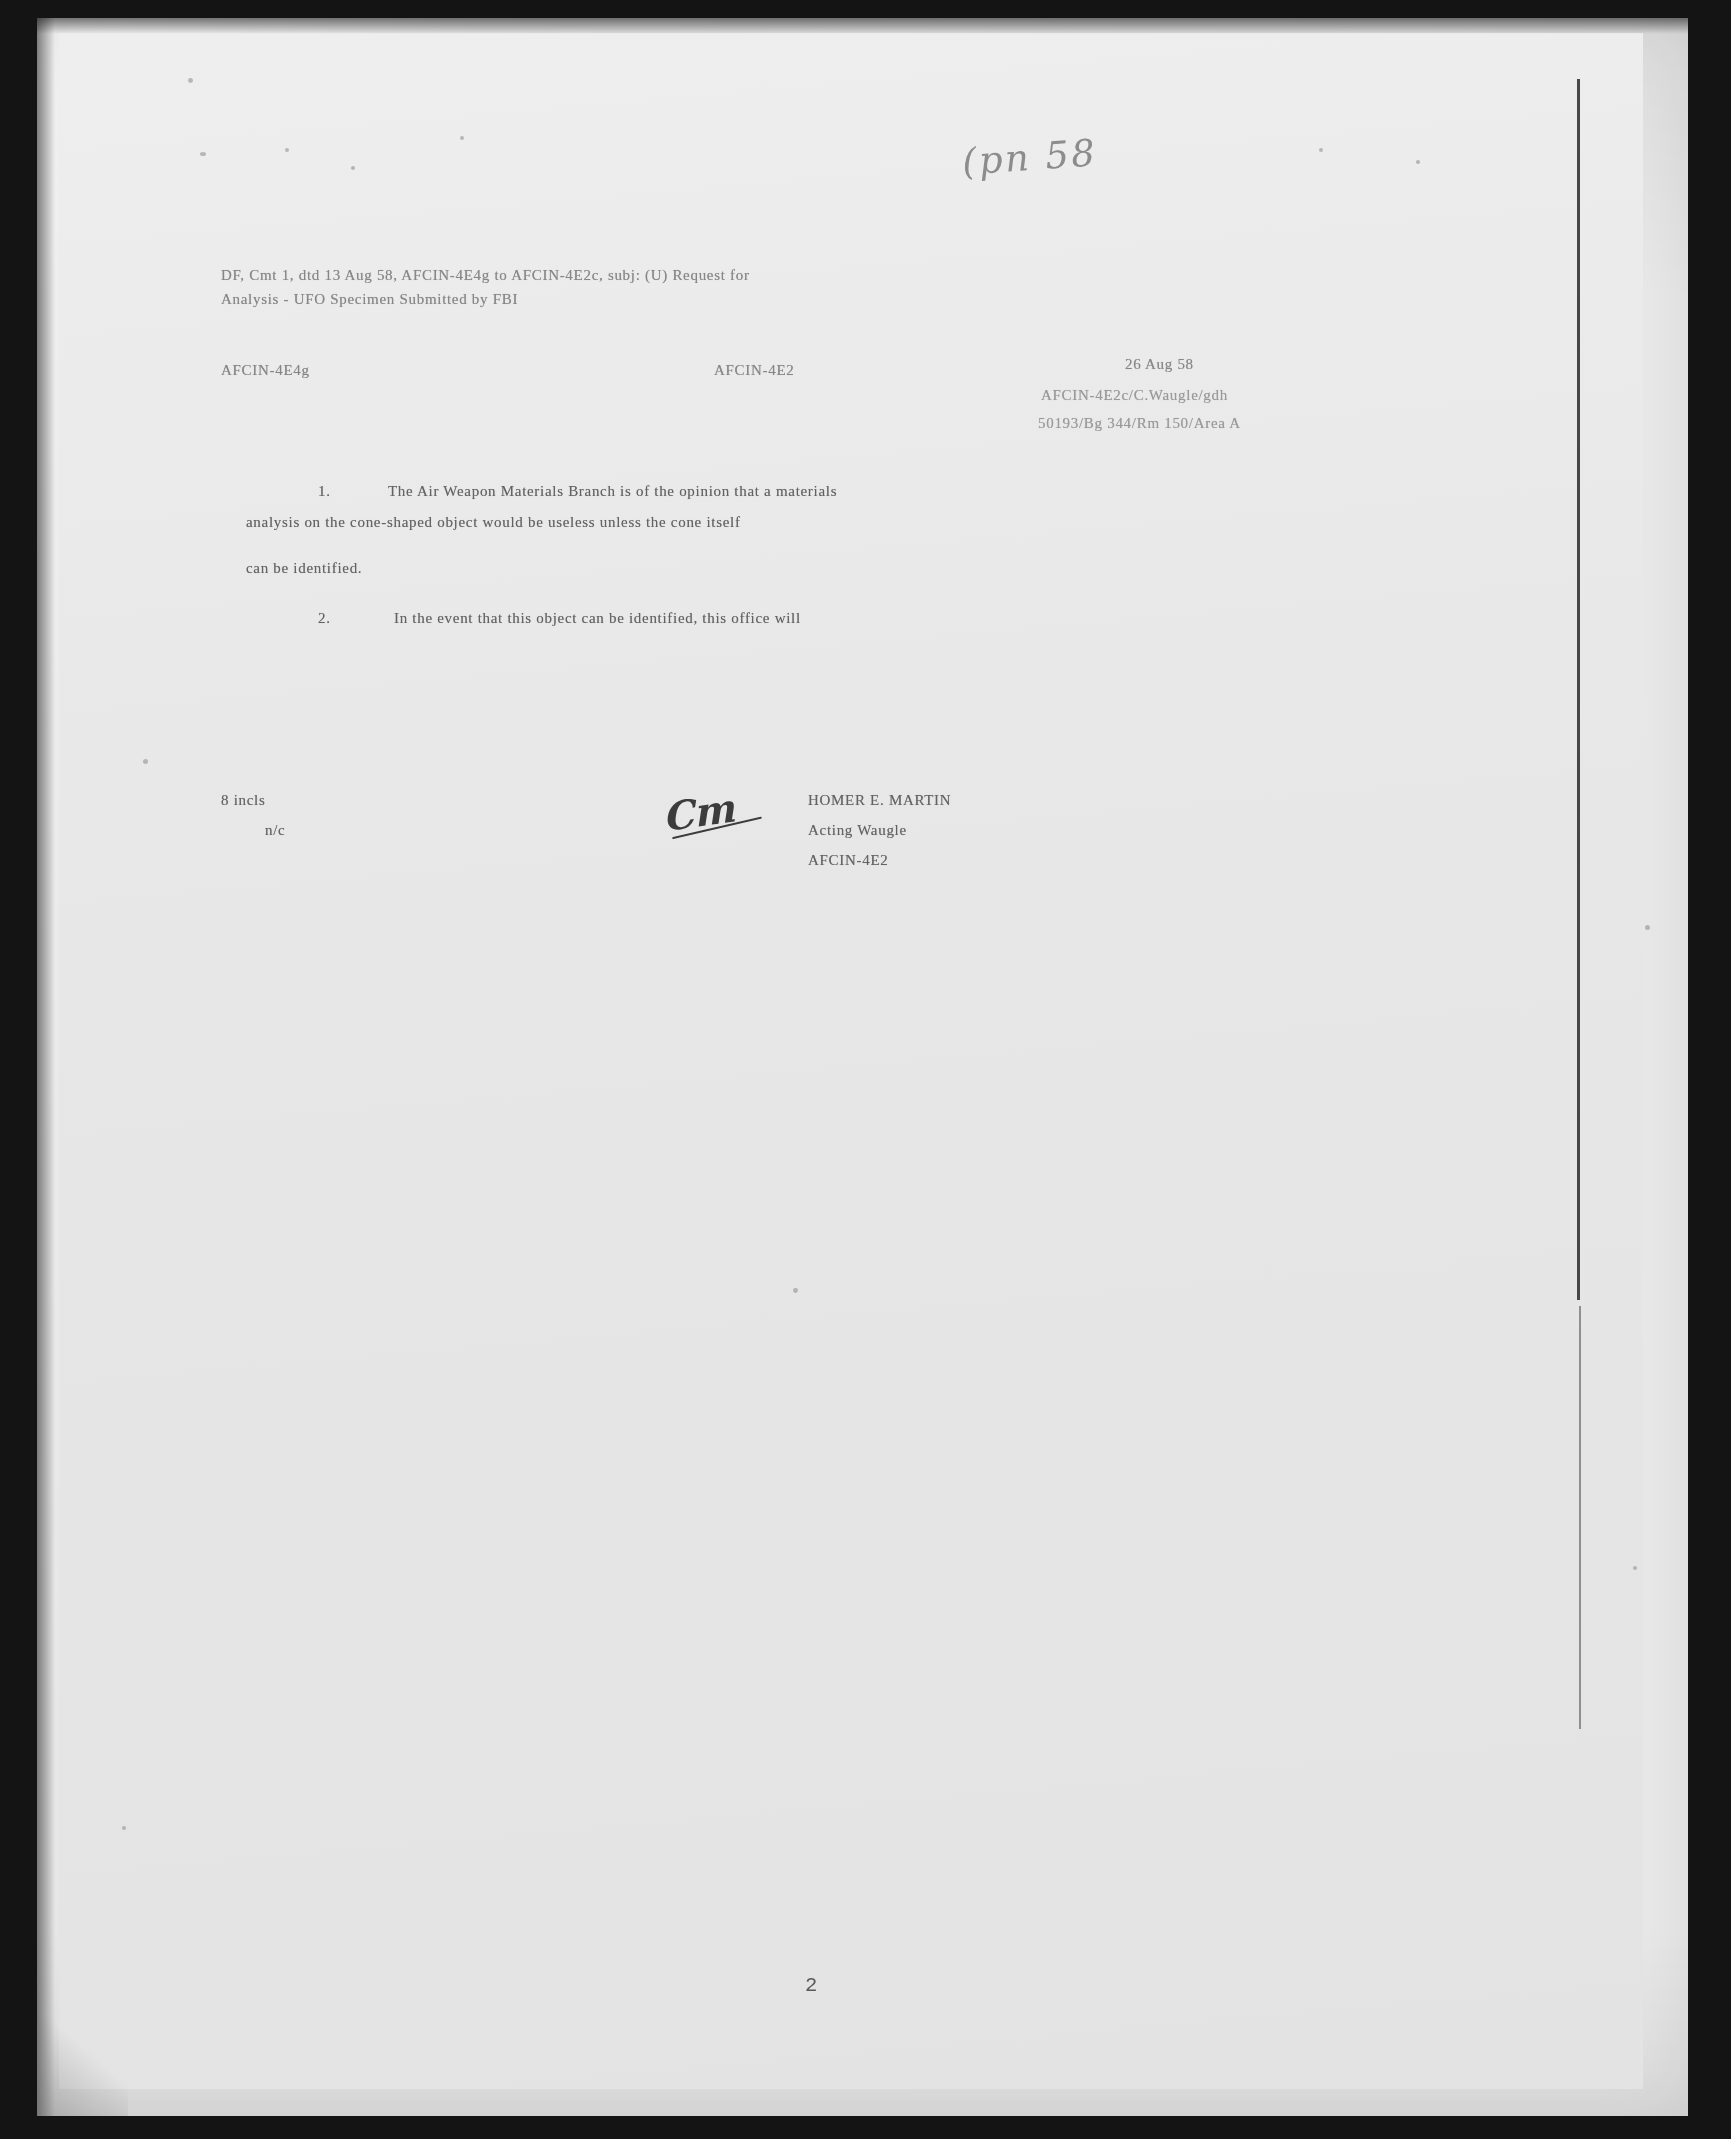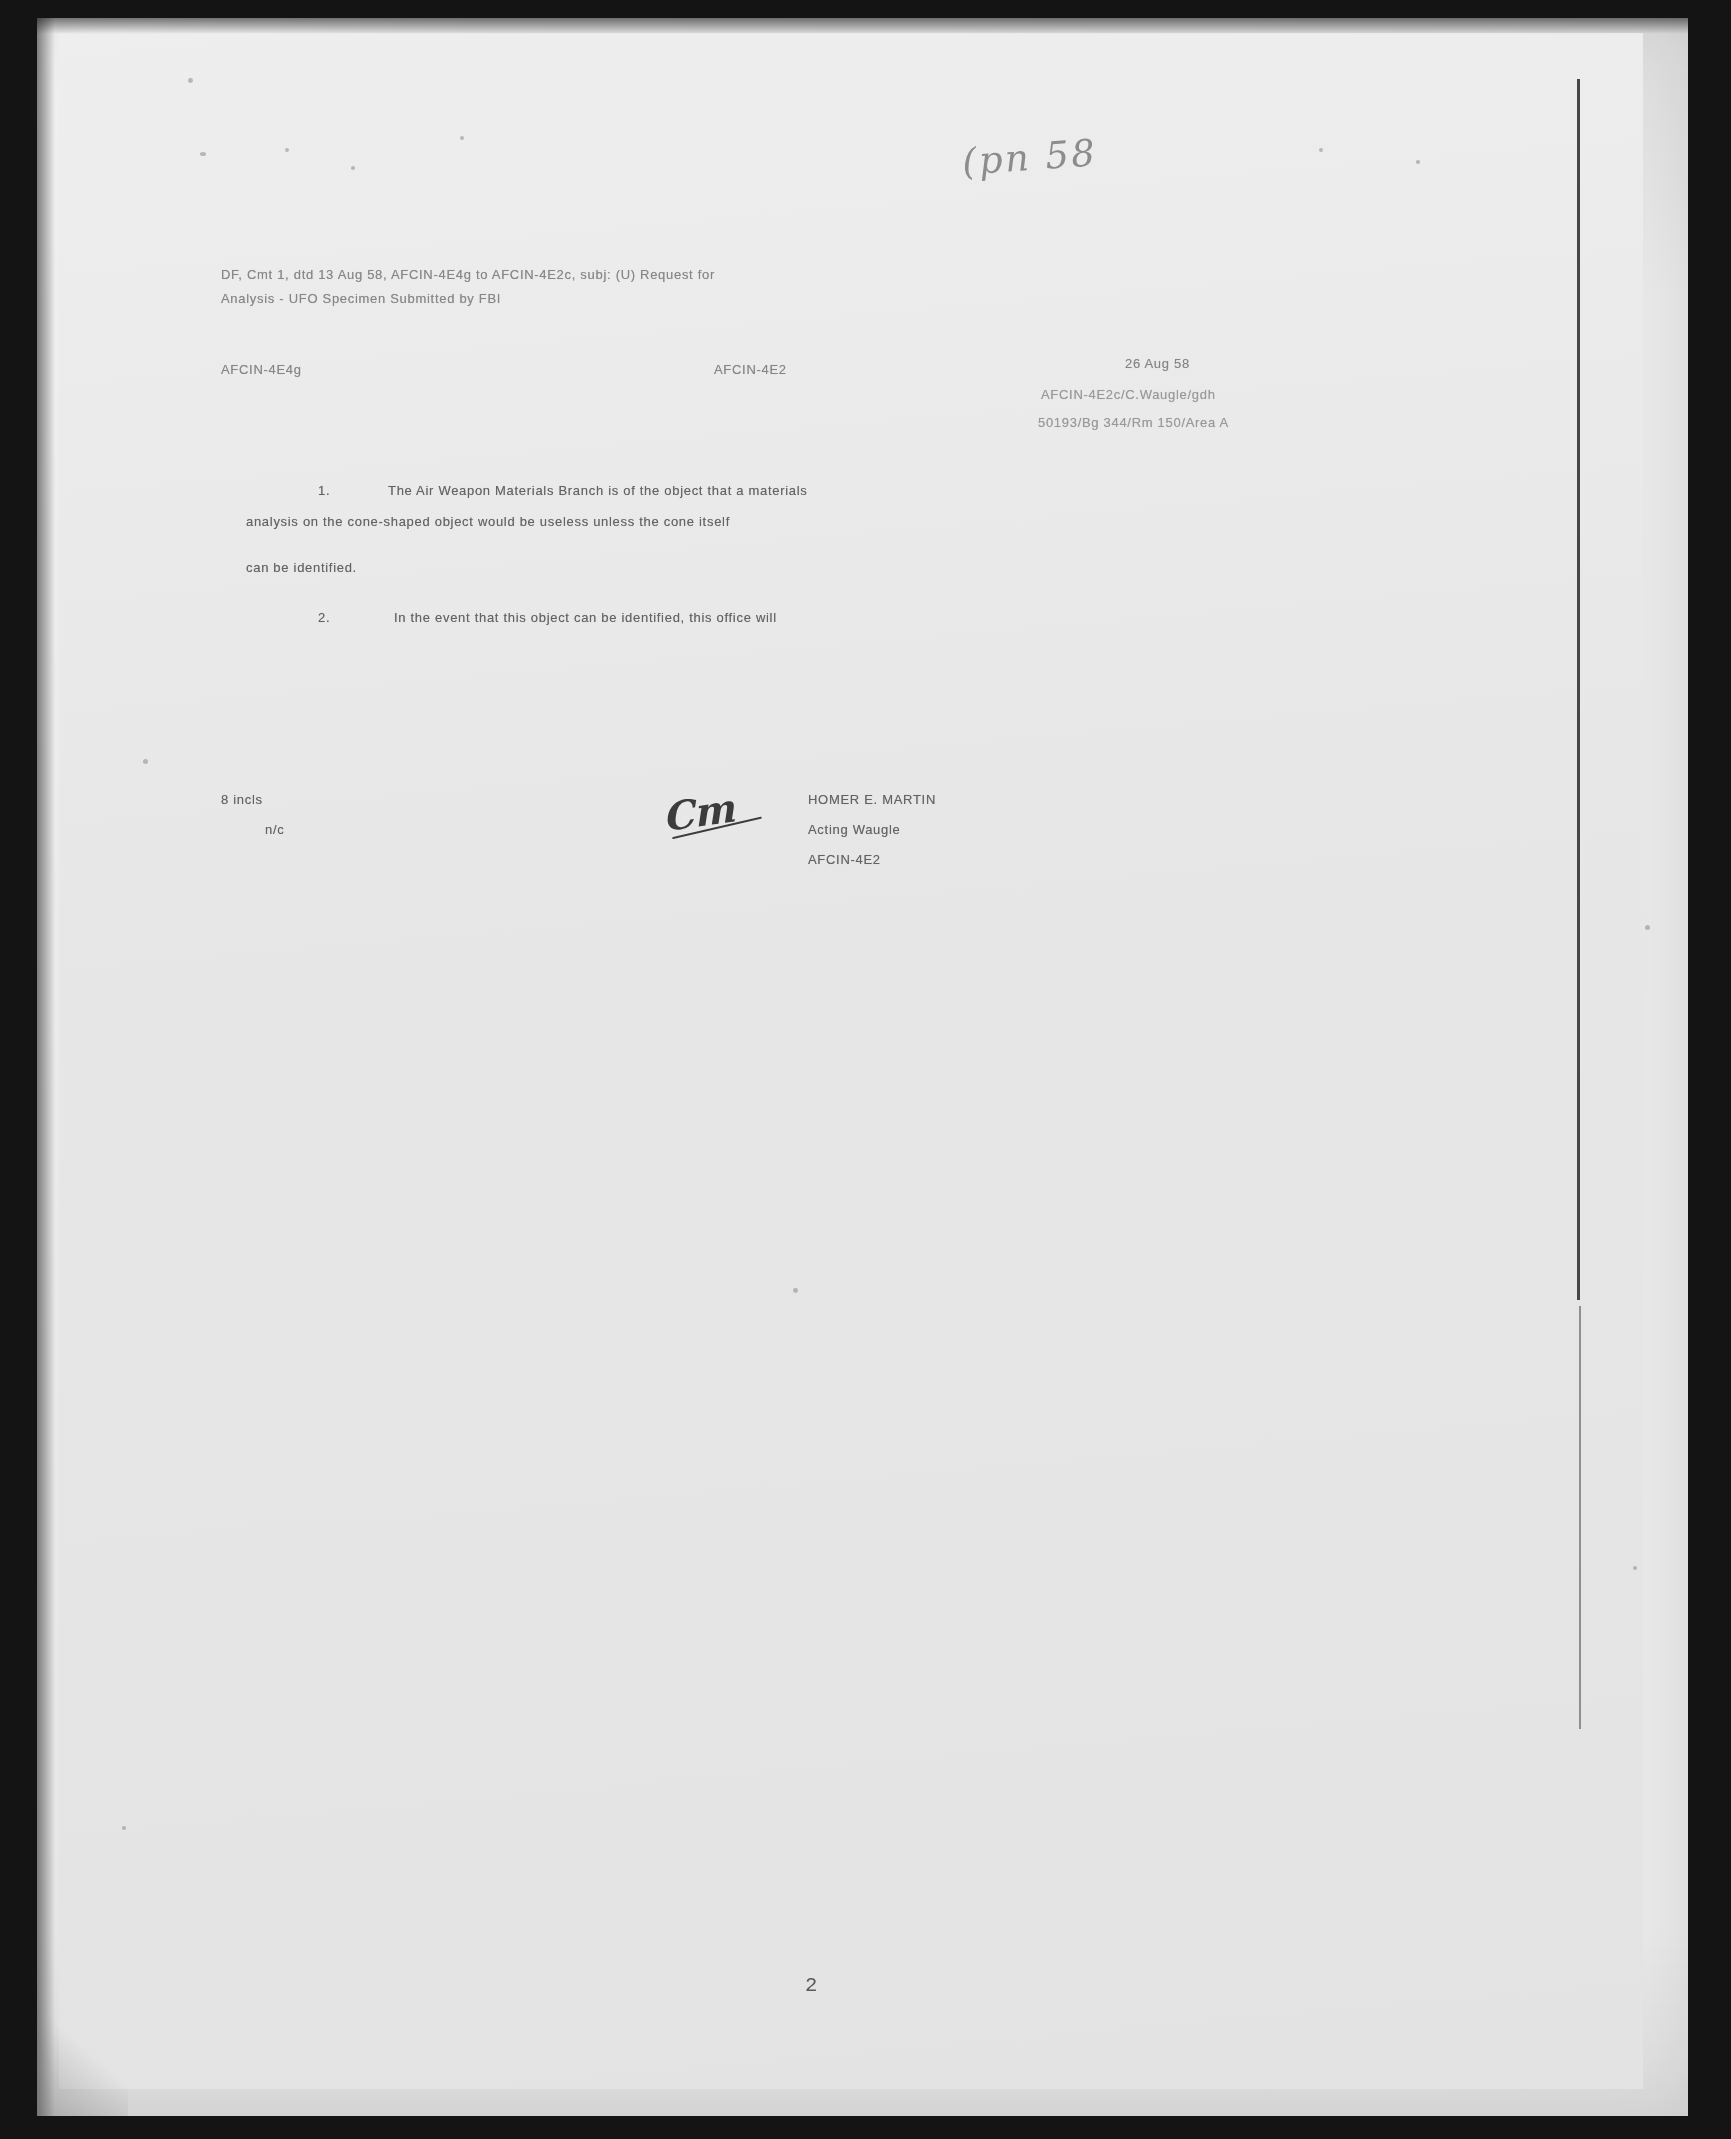--- a/index.html
+++ b/index.html
@@ -89,22 +89,22 @@
     top: 1995px;
     width: 91px;
     height: 121px;
     background: linear-gradient(42deg, rgba(120,120,120,0.45) 0%, rgba(120,120,120,0.0) 55%);
   }
 
   
   .tw {
     position: absolute;
     color: #585858;
-    font-family: Liberation Sans, sans-serif;
-    font-size: 13px;
+    font-family: Liberation Serif, serif;
+    font-size: 15px;
     letter-spacing: 0.7px;
     line-height: 30px;
     white-space: pre;
     opacity: 0.92;
     text-shadow: 0 0 0.7px rgba(90,90,90,0.55);
   }
   .tw.faded { color: #6e6e6e; opacity: 0.8; }
   .tw.light { color: #7b7b7b; opacity: 0.72; text-align: center; }
 
   
@@ -179,21 +179,21 @@
     <div class="tw faded" style="left:184px; top:242px;">DF, Cmt 1, dtd 13 Aug 58, AFCIN-4E4g to AFCIN-4E2c, subj: (U) Request for</div>
     <div class="tw faded" style="left:184px; top:266px;">Analysis - UFO Specimen Submitted by FBI</div>
 
     <div class="tw faded" style="left:184px; top:337px;">AFCIN-4E4g</div>
     <div class="tw faded" style="left:677px; top:337px;">AFCIN-4E2</div>
     <div class="tw faded" style="left:1088px; top:331px;">26 Aug 58</div>
     <div class="tw light" style="left:1004px; top:362px;">AFCIN-4E2c/C.Waugle/gdh</div>
     <div class="tw light" style="left:1001px; top:390px;">50193/Bg 344/Rm 150/Area A</div>
 
     <div class="tw" style="left:281px; top:458px;">1.</div>
-    <div class="tw" style="left:351px; top:458px;">The Air Weapon Materials Branch is of the object that a materials</div>
+    <div class="tw" style="left:351px; top:458px;">The Air Weapon Materials Branch is of the opinion that a materials</div>
     <div class="tw" style="left:209px; top:489px;">analysis on the cone-shaped object would be useless unless the cone itself</div>
     <div class="tw" style="left:209px; top:519px;margin-top:16px;">can be identified.</div>
 
     <div class="tw" style="left:281px; top:585px;">2.</div>
     <div class="tw" style="left:357px; top:585px;">In the event that this object can be identified, this office will</div>
 
     <div class="tw" style="left:184px; top:767px;">8 incls</div>
     <div class="tw" style="left:228px; top:797px;">n/c</div>
 
     <div id="signature">Cm</div>

